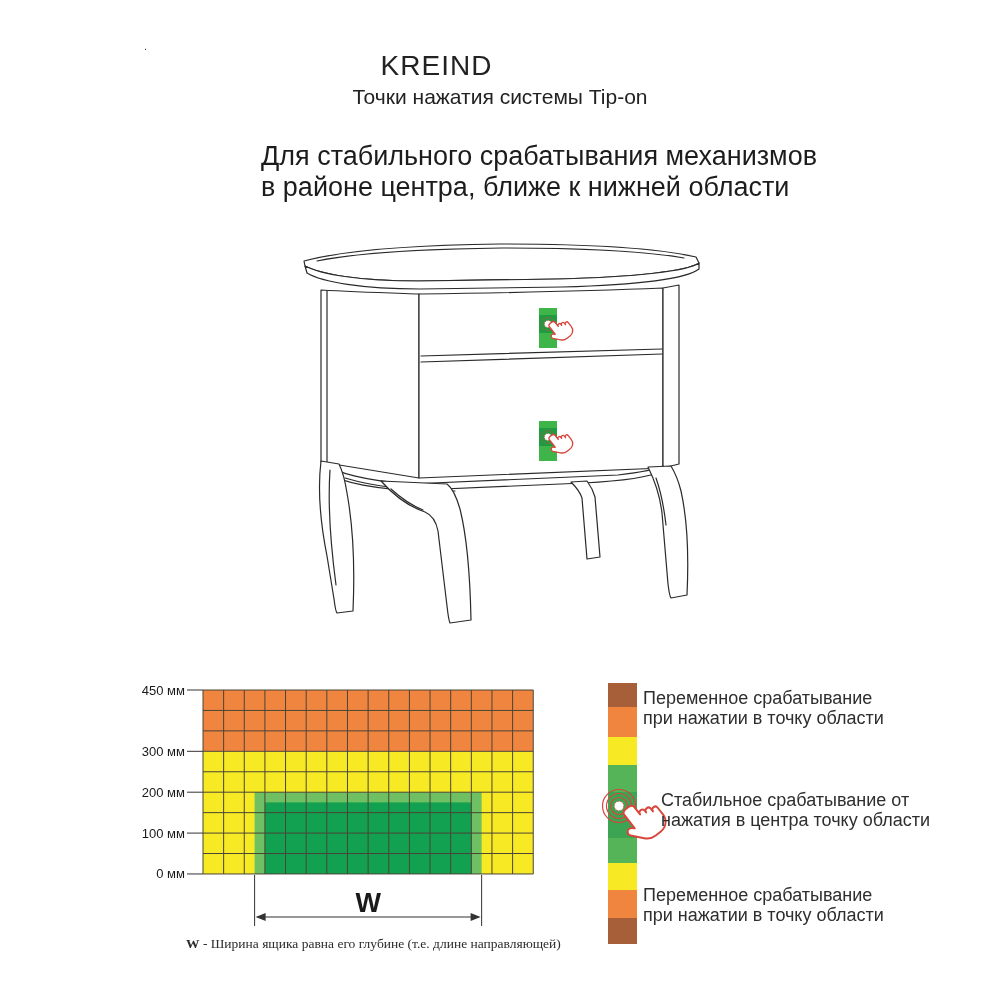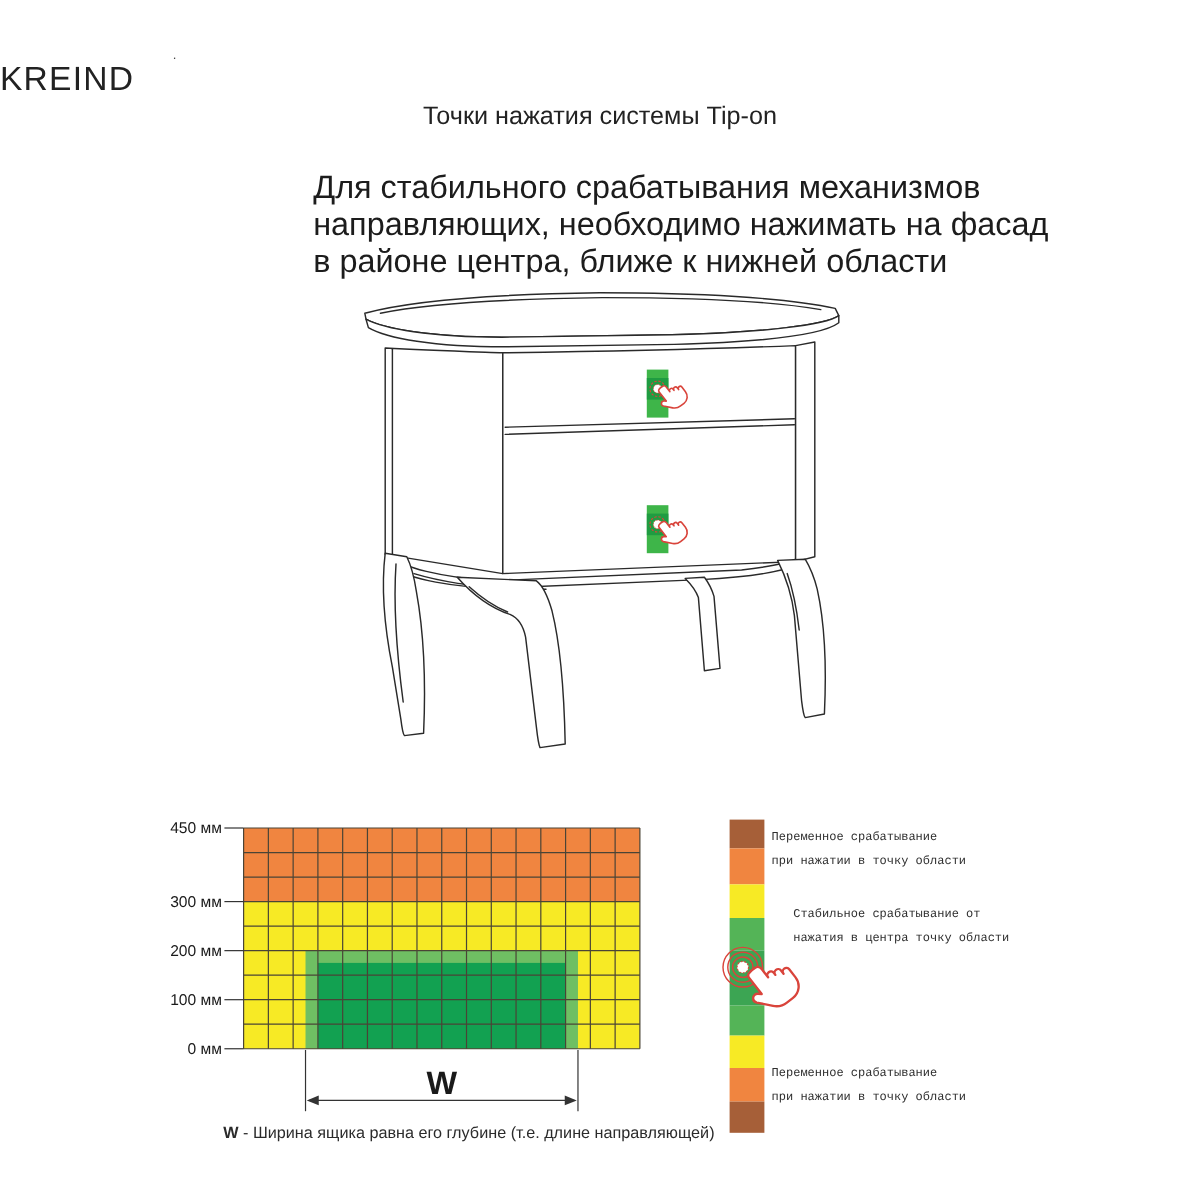--- a/index.html
+++ b/index.html
@@ -1,48 +1,47 @@
 <!DOCTYPE html>
 <html><head>
 <meta charset="utf-8">
 <style>
   html,body{margin:0;padding:0;background:#fff;}
   body{width:1000px;height:1000px;position:relative;overflow:hidden;
        font-family:"Liberation Sans", sans-serif;color:#1a1a1a;}
   .abs{position:absolute;}
   #stray-dot{left:144px;top:40px;font-size:11px;color:#444;}
-  #brand-title{left:0;top:50px;width:873px;
+  #brand-title{left:0;top:50px;width:873px;text-align:center;
       font-size:28px;letter-spacing:1px;color:#222;}
   #page-subtitle{left:0;top:85px;width:1000px;text-align:center;
       font-size:21px;color:#222;}
   #description{left:261px;top:141px;font-size:27px;line-height:31px;color:#1c1c1c;}
   #cabinet-svg{left:280px;top:240px;}
   #chart-svg{left:130px;top:660px;}
   #chart-svg text{font-family:"Liberation Sans", sans-serif;}
   #legend-bar{left:608px;top:683px;width:29px;}
   #legend-bar div{width:29px;}
   #legend-hand-svg{left:580px;top:770px;}
-  .legend-item{font-size:10px;line-height:19.5px;color:#2e2e2e;font-family:Liberation Mono, monospace;}
+  .legend-item{font-size:18px;line-height:19.5px;color:#2e2e2e;}
   #legend-item-top{left:643px;top:689px;}
-  #legend-item-middle{left:661px;top:753px;}
+  #legend-item-middle{left:661px;top:791px;}
   #legend-item-bottom{left:643px;top:886px;}
-  #dimension-caption{left:186px;top:936px;font-size:13.5px;color:#2b2b2b;}
+  #dimension-caption{left:186px;top:936px;font-size:13.5px;color:#2b2b2b;font-family:Liberation Serif, serif;}
   #dimension-caption b{font-weight:bold;}
 </style>
 </head>
 <body>
 
 <div class="abs" id="stray-dot">.</div>
 
 <div class="abs" id="brand-title">KREIND</div>
 <div class="abs" id="page-subtitle">Точки нажатия системы Tip-on</div>
 
 <div class="abs" id="description">
   <div>Для стабильного срабатывания механизмов</div>
-  <div>направляющих, необходимо нажимать на фасад</div>
   <div>в районе центра, ближе к нижней области</div>
 </div>
 
 <svg class="abs" id="cabinet-svg" width="440" height="390" viewBox="280 240 440 390">
   <defs>
     <path id="hand-shape" d="M1.3,0.4 C0.5,0.8 0,1.6 0,2.5 L0,13.8 L-1.6,12.4 C-2.6,11.5 -4.2,11.6 -5.1,12.6 C-5.9,13.5 -5.9,14.9 -5.1,15.9 L0.9,22.9 C2.7,25 5.3,26.2 8.1,26.2 L12.4,26.2 C16.9,26.2 20.5,22.6 20.5,18.1 L20.5,12.4 C20.5,11.3 19.6,10.4 18.5,10.4 C17.4,10.4 16.5,11.3 16.5,12.4 L16.5,10.1 C16.5,9 15.6,8.1 14.5,8.1 C13.4,8.1 12.5,9 12.5,10.1 L12.5,8.7 C12.5,7.6 11.6,6.7 10.5,6.7 C9.4,6.7 8.5,7.6 8.5,8.7 L8.5,2.9 C8.5,1.5 7.6,0.3 6.2,0.1 C4.5,-0.1 2.4,0 1.3,0.4 Z"></path>
   </defs>
 
   <g stroke="#2a2a2a" stroke-width="1.2" fill="none" stroke-linejoin="round" stroke-linecap="round">
 

